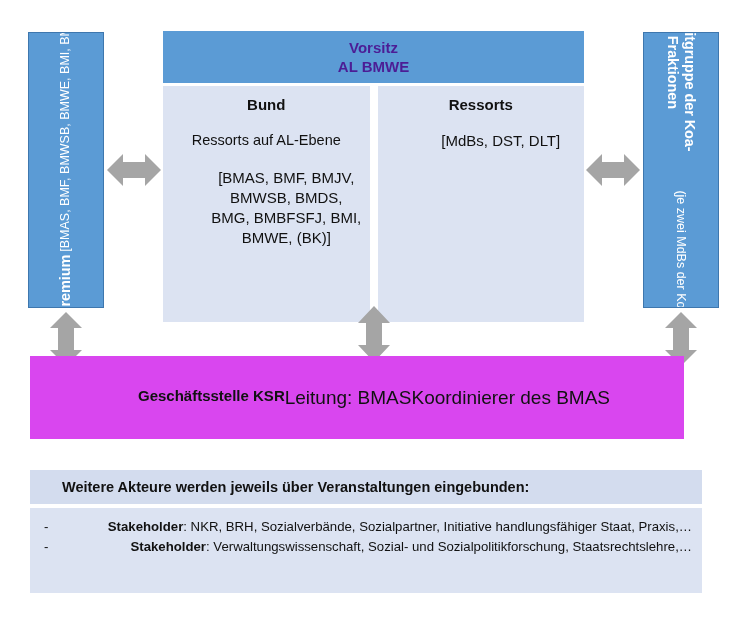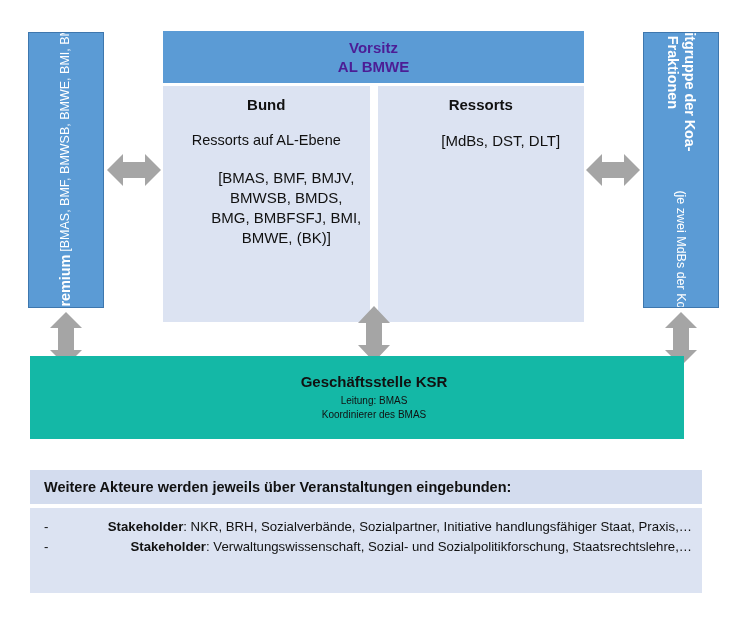--- a/index.html
+++ b/index.html
@@ -96,38 +96,38 @@
   }
   .col-list {
     font-size: 15px;
     line-height: 1.32;
     margin-left: 40px;
   }
 
   
   #ksr-box {
     left: 30px; top: 356px; width: 654px; height: 83px;
-    background: #14b8a6;
-    display: flex;
-    flex-direction: column;
+    background: #d946ef;
+    display: flex;
+    flex-direction: row;
     align-items: center;
     justify-content: center;
     text-align: center;
     padding-left: 34px;
   }
   #ksr-title { font-weight: bold; font-size: 15px; margin-bottom: 4px; }
-  .ksr-line  { font-size: 10px; line-height: 1.45; text-align: center; }
+  .ksr-line  { font-size: 19px; line-height: 1.45; text-align: center; }
 
   
   #bottom-header {
     left: 30px; top: 470px; width: 672px; height: 34px;
     background: #D3DCEE;
     display: flex;
     align-items: center;
-    padding-left: 14px;
+    padding-left: 32px;
     font-weight: bold;
     font-size: 14.5px;
   }
   #bottom-body {
     left: 30px; top: 508px; width: 672px; height: 85px;
     background: #DCE3F2;
     padding: 9px 10px 6px 14px;
     font-size: 13.2px;
     line-height: 1.5;
   }

